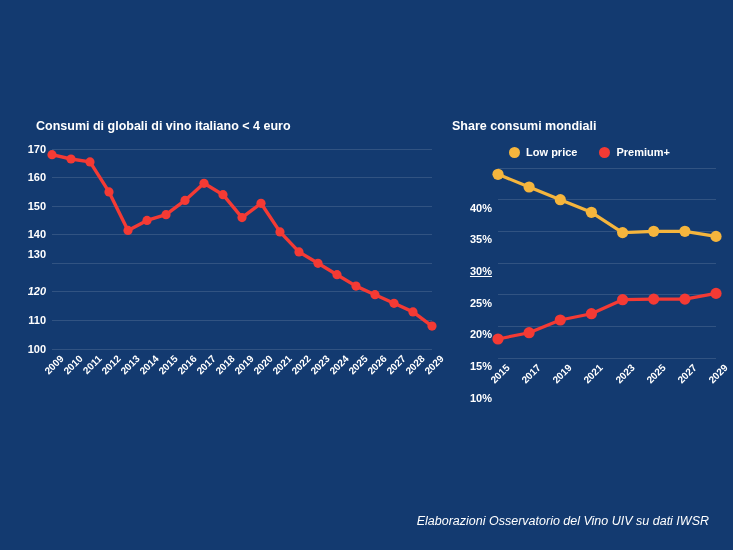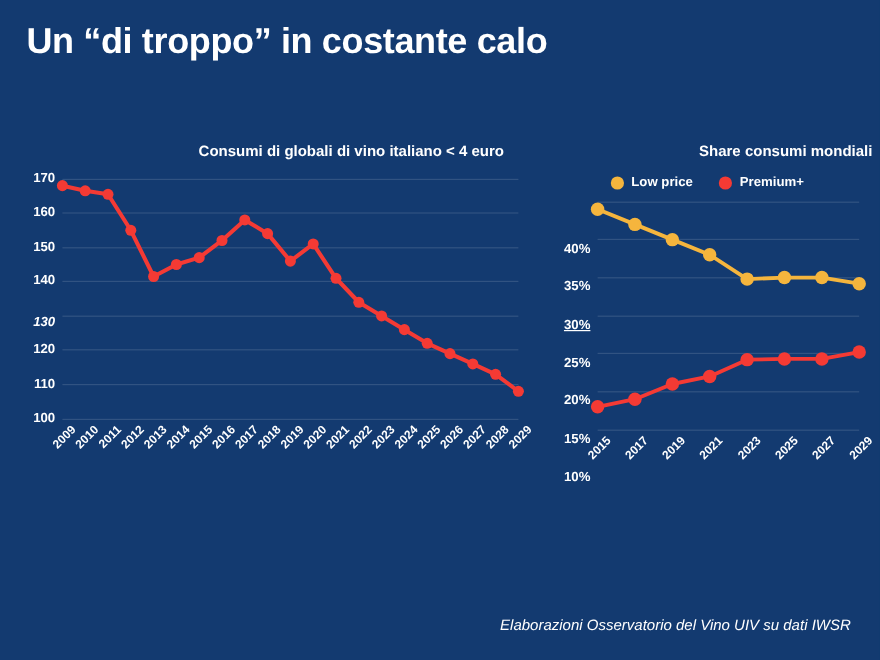--- a/index.html
+++ b/index.html
@@ -31,21 +31,21 @@
   }
 
   
   .panel { position: absolute; }
   #panel-left  { left: 8px;   top: 118px; width: 440px; height: 300px; }
   #panel-right { left: 452px; top: 118px; width: 275px; height: 300px; }
 
   .chart-title {
     color: #ffffff;
     font-weight: bold;
-    text-align: right;
+    text-align: left;
     line-height: 1.32;
   }
   #left-chart-title  { font-size: 12.5px; padding: 0 28px; }
   #right-chart-title { font-size: 12.5px; }
 
   
   #legend {
     display: flex;
     justify-content: center;
     align-items: center;
@@ -106,34 +106,33 @@
     font-style: italic;
     white-space: nowrap;
     text-align: center;
   }
 </style>
 </head>
 <body>
 
 <div id="slide">
 
-  <div id="main-title">Un “di troppo” in costante calo</div>
 
   <div class="panel" id="panel-left">
     <div class="chart-title" id="left-chart-title">
       <div>Consumi di globali di vino italiano &lt; 4 euro</div>
     </div>
     <div class="plot-wrap" id="left-plot-wrap">
       <div class="y-labels" id="left-y-labels" style="width: 38px;">
           <div class="y-tick" style="top: 0px;">170</div>
           <div class="y-tick" style="top: 28.5714px;">160</div>
           <div class="y-tick" style="top: 57.1429px;">150</div>
           <div class="y-tick" style="top: 85.7143px;">140</div>
-          <div class="y-tick" style="top: 120px; font-style: italic;">130</div>
-          <div class="y-tick" style="top: 142.857px;">120</div>
+          <div class="y-tick" style="top: 105px;">130</div>
+          <div class="y-tick" style="top: 142.857px; font-style: italic;">120</div>
           <div class="y-tick" style="top: 171.429px;">110</div>
           <div class="y-tick" style="top: 200px;">100</div>
         </div>
       <div class="grid-area" id="left-grid" style="left: 44px; width: 380px;">
           <div class="gridline" style="top: 0px;"></div>
           <div class="gridline" style="top: 28.5714px;"></div>
           <div class="gridline" style="top: 57.1429px;"></div>
           <div class="gridline" style="top: 85.7143px;"></div>
           <div class="gridline" style="top: 114.286px;"></div>
           <div class="gridline" style="top: 142.857px;"></div>

